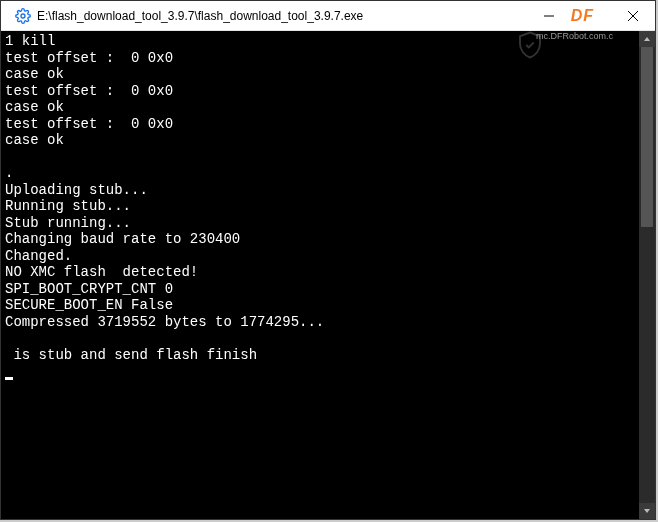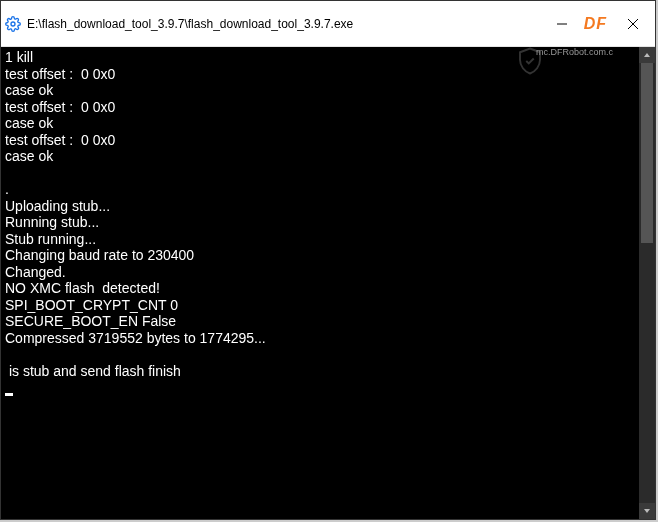--- a/index.html
+++ b/index.html
@@ -13,25 +13,25 @@
   .window {
     width: 656px;
     height: 520px;
     background: #fff;
     border: 1px solid #333;
     display: flex;
     flex-direction: column;
     position: relative;
   }
   .titlebar {
-    height: 46px;
+    height: 30px;
     background: #fff;
     display: flex;
     align-items: center;
-    padding-left: 4px;
+    padding-left: 14px;
     border-bottom: 1px solid #e5e5e5;
   }
   .title-icon {
     width: 16px; height: 16px;
     display: inline-flex;
     align-items: center; justify-content: center;
     margin-right: 6px;
     color: #1a73e8;
   }
   .title-text {
@@ -39,21 +39,21 @@
     color: #000;
     flex: 0 1 auto;
     white-space: nowrap;
     overflow: hidden;
   }
   .title-spacer { flex: 1; }
   .watermark {
     font-size: 16px;
     font-weight: bold;
     color: #f47920;
-    margin-right: 4px;
+    margin-right: 17px;
     letter-spacing: 1px;
     font-style: italic;
   }
   .wm-sub {
     font-size: 9px;
     color: #888;
     margin-right: 24px;
     align-self: center;
   }
   .ctrl {
@@ -65,21 +65,21 @@
   .console-wrap {
     flex: 1;
     background: #000;
     position: relative;
     overflow: hidden;
   }
   .console {
     position: absolute;
     top: 0; left: 0; right: 16px; bottom: 0;
     padding: 2px 4px;
-    font-family: Liberation Sans, sans-serif;
+    font-family: Liberation Mono, monospace;
     font-size: 14px;
     line-height: 16.5px;
     color: #fff;
     white-space: pre;
     overflow: hidden;
   }
   .scrollbar {
     position: absolute;
     top: 0; right: 0;
     width: 16px;

